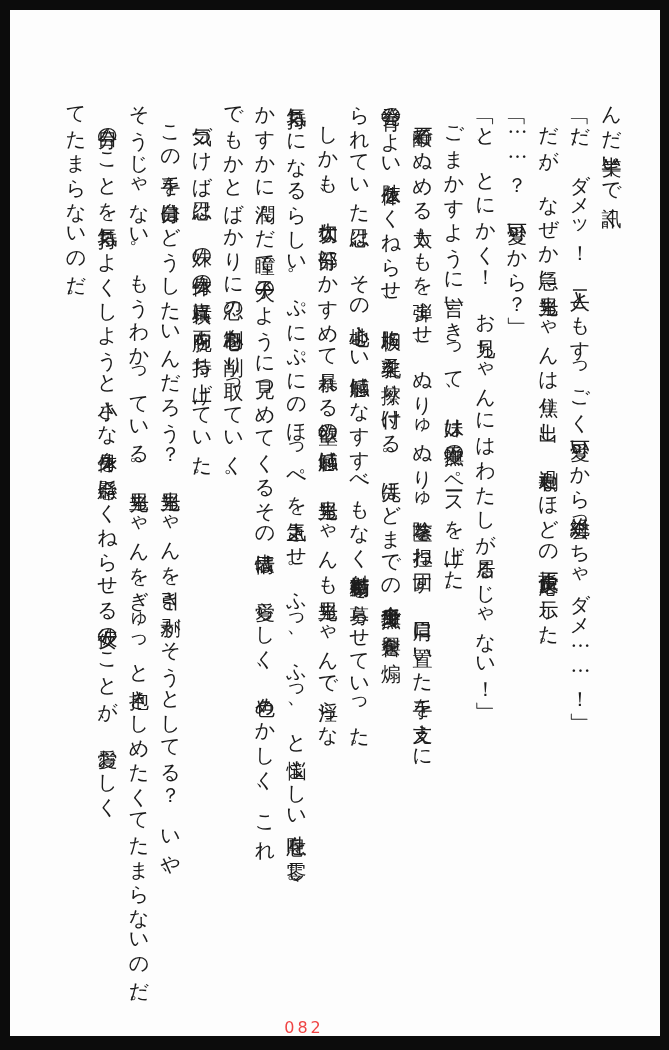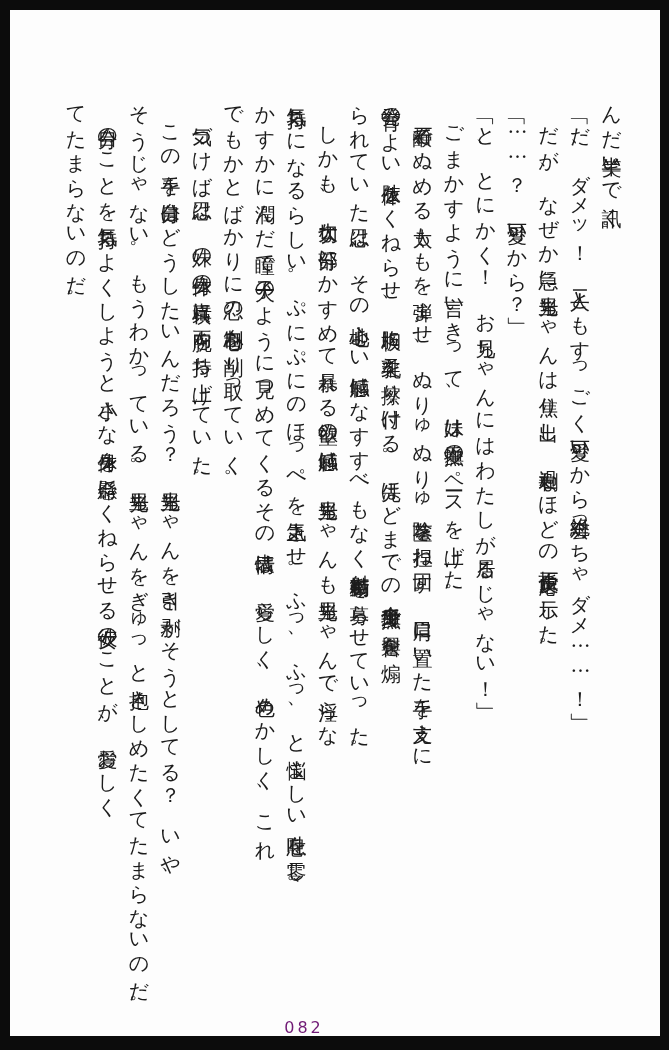--- a/index.html
+++ b/index.html
@@ -49,21 +49,21 @@
   }
   .page-number {
     position: absolute;
     left: 0;
     width: 608px;
     top: 1018px;
     text-align: center;
     font-family: "DejaVu Sans", "Liberation Sans", sans-serif;
     font-size: 16px;
     letter-spacing: 3px;
-    color: #701a75;
+    color: #ef4444;
   }
 </style>
 </head>
 <body>
 
 <div class="page">
 
   <div class="text-block">
     <div class="line">んだ半笑いで訊く。</div>
     <div class="line indent">「だ、ダメッ！　二人ともすっごく可愛いから絶対会っちゃダメ……！」</div>

